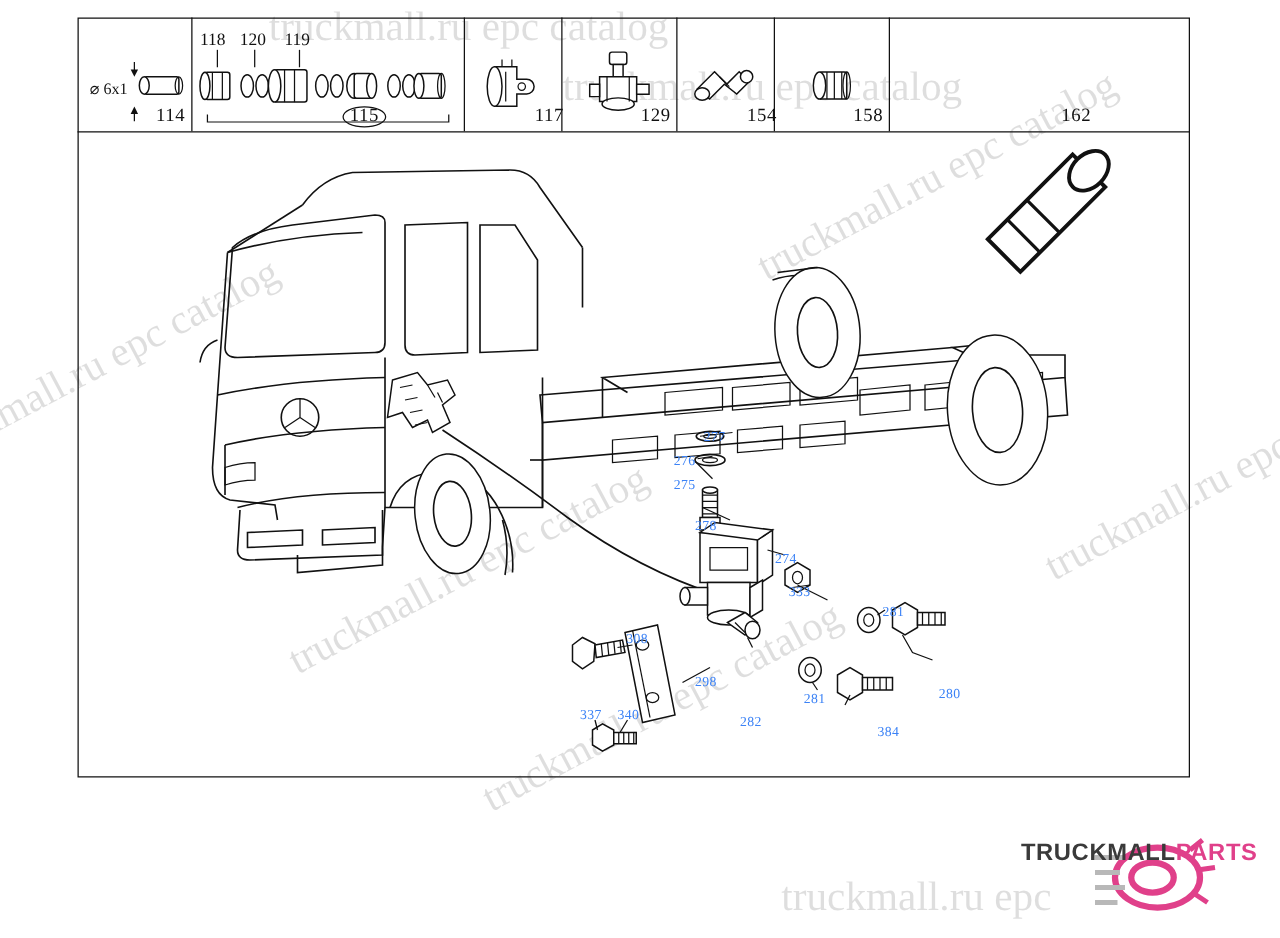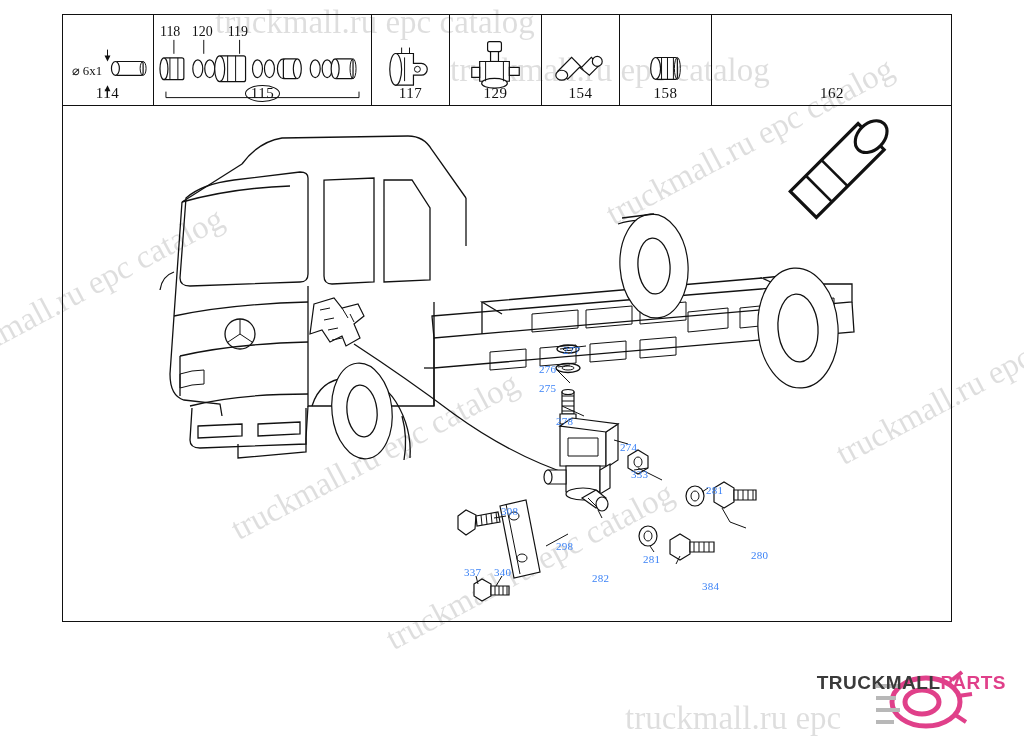--- a/index.html
+++ b/index.html
@@ -48,20 +48,21 @@
   .legend .cell:last-child { border-right: none; }
   .cell-label {
     position: absolute;
     bottom: 3px;
     left: 0;
     width: 100%;
     text-align: center;
     font-size: 15px;
     color: #111;
     letter-spacing: .5px;
+    padding-left: 29px;
   }
   .cell-label.circled span {
     display: inline-block;
     border: 1.3px solid #111;
     border-radius: 50%;
     padding: 0px 5px;
     line-height: 15px;
   }
   .art {
     position: absolute;

